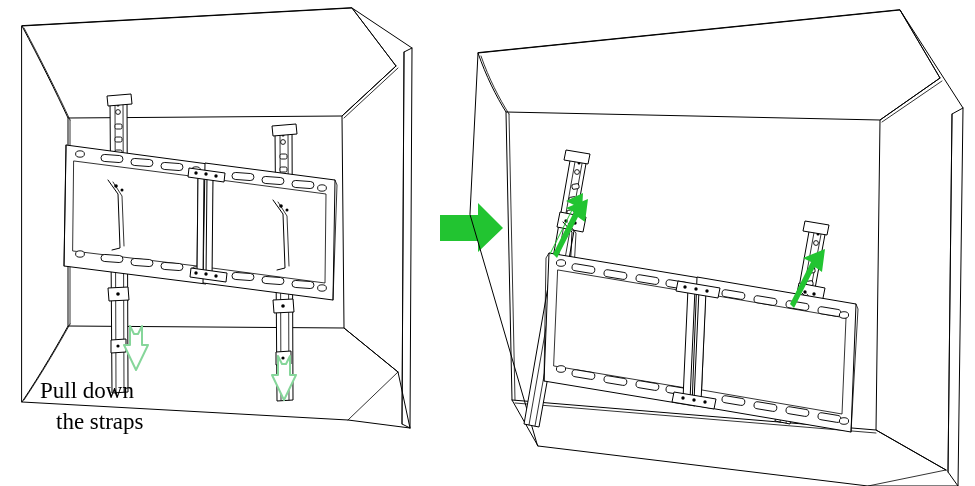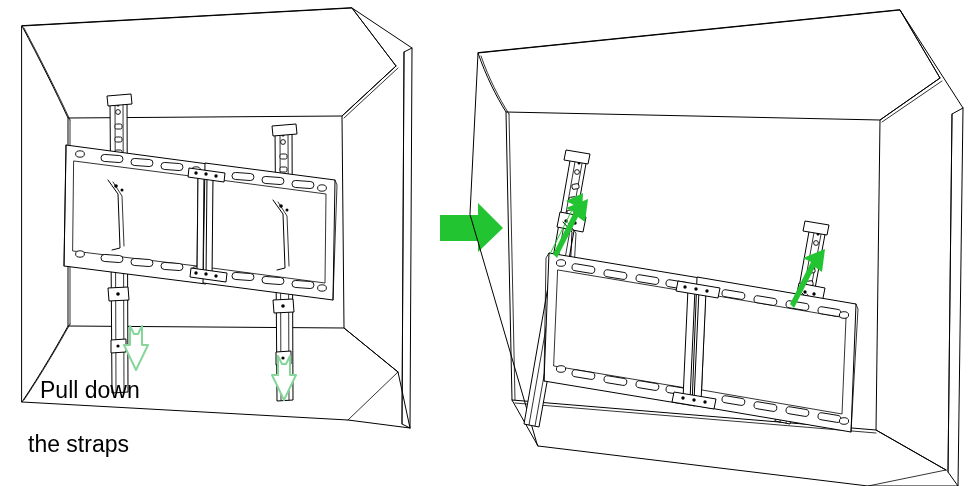--- a/index.html
+++ b/index.html
@@ -1,38 +1,38 @@
 <!DOCTYPE html>
 <html><head>
 <meta charset="utf-8">
 <title>TV Wall Mount Installation Step</title>
 <style>
   html,body{margin:0;padding:0;background:#ffffff;}
   body{
     width:975px;height:486px;overflow:hidden;position:relative;
     font-family:"Liberation Sans","DejaVu Sans",sans-serif;
   }
-  #stage{position:absolute;left:0;top:0;width:931px;height:486px;}
+  #stage{position:absolute;left:0;top:0;width:931px;height:486px;font-family:Liberation Serif, serif;}
   svg.layer{position:absolute;left:0;top:0;width:975px;height:486px;overflow:visible;}
   .ln{fill:none;stroke:#000000;stroke-width:1;stroke-linejoin:round;stroke-linecap:round;}
   .ln-thin{fill:none;stroke:#000000;stroke-width:0.8;stroke-linejoin:round;stroke-linecap:round;}
   .fillw{fill:#ffffff;stroke:#000000;stroke-width:1;stroke-linejoin:round;}
   .fillk{fill:#000000;stroke:none;}
   .hole{fill:#ffffff;stroke:#000000;stroke-width:0.9;}
   .caption{
     position:absolute;
     color:#000000;
     font-size:23px;
     line-height:31px;
     font-weight:400;
     white-space:pre;
     letter-spacing:0px;
   }
   .cap-l1{left:40px;top:375px;}
-  .cap-l2{left:28px;top:406px;margin-top:23px;}
+  .cap-l2{left:56px;top:406px;}
 </style>
 </head>
 <body>
 
 <div id="stage">
 
   <svg class="layer" viewBox="0 0 975 486">
 
     <g>
 

